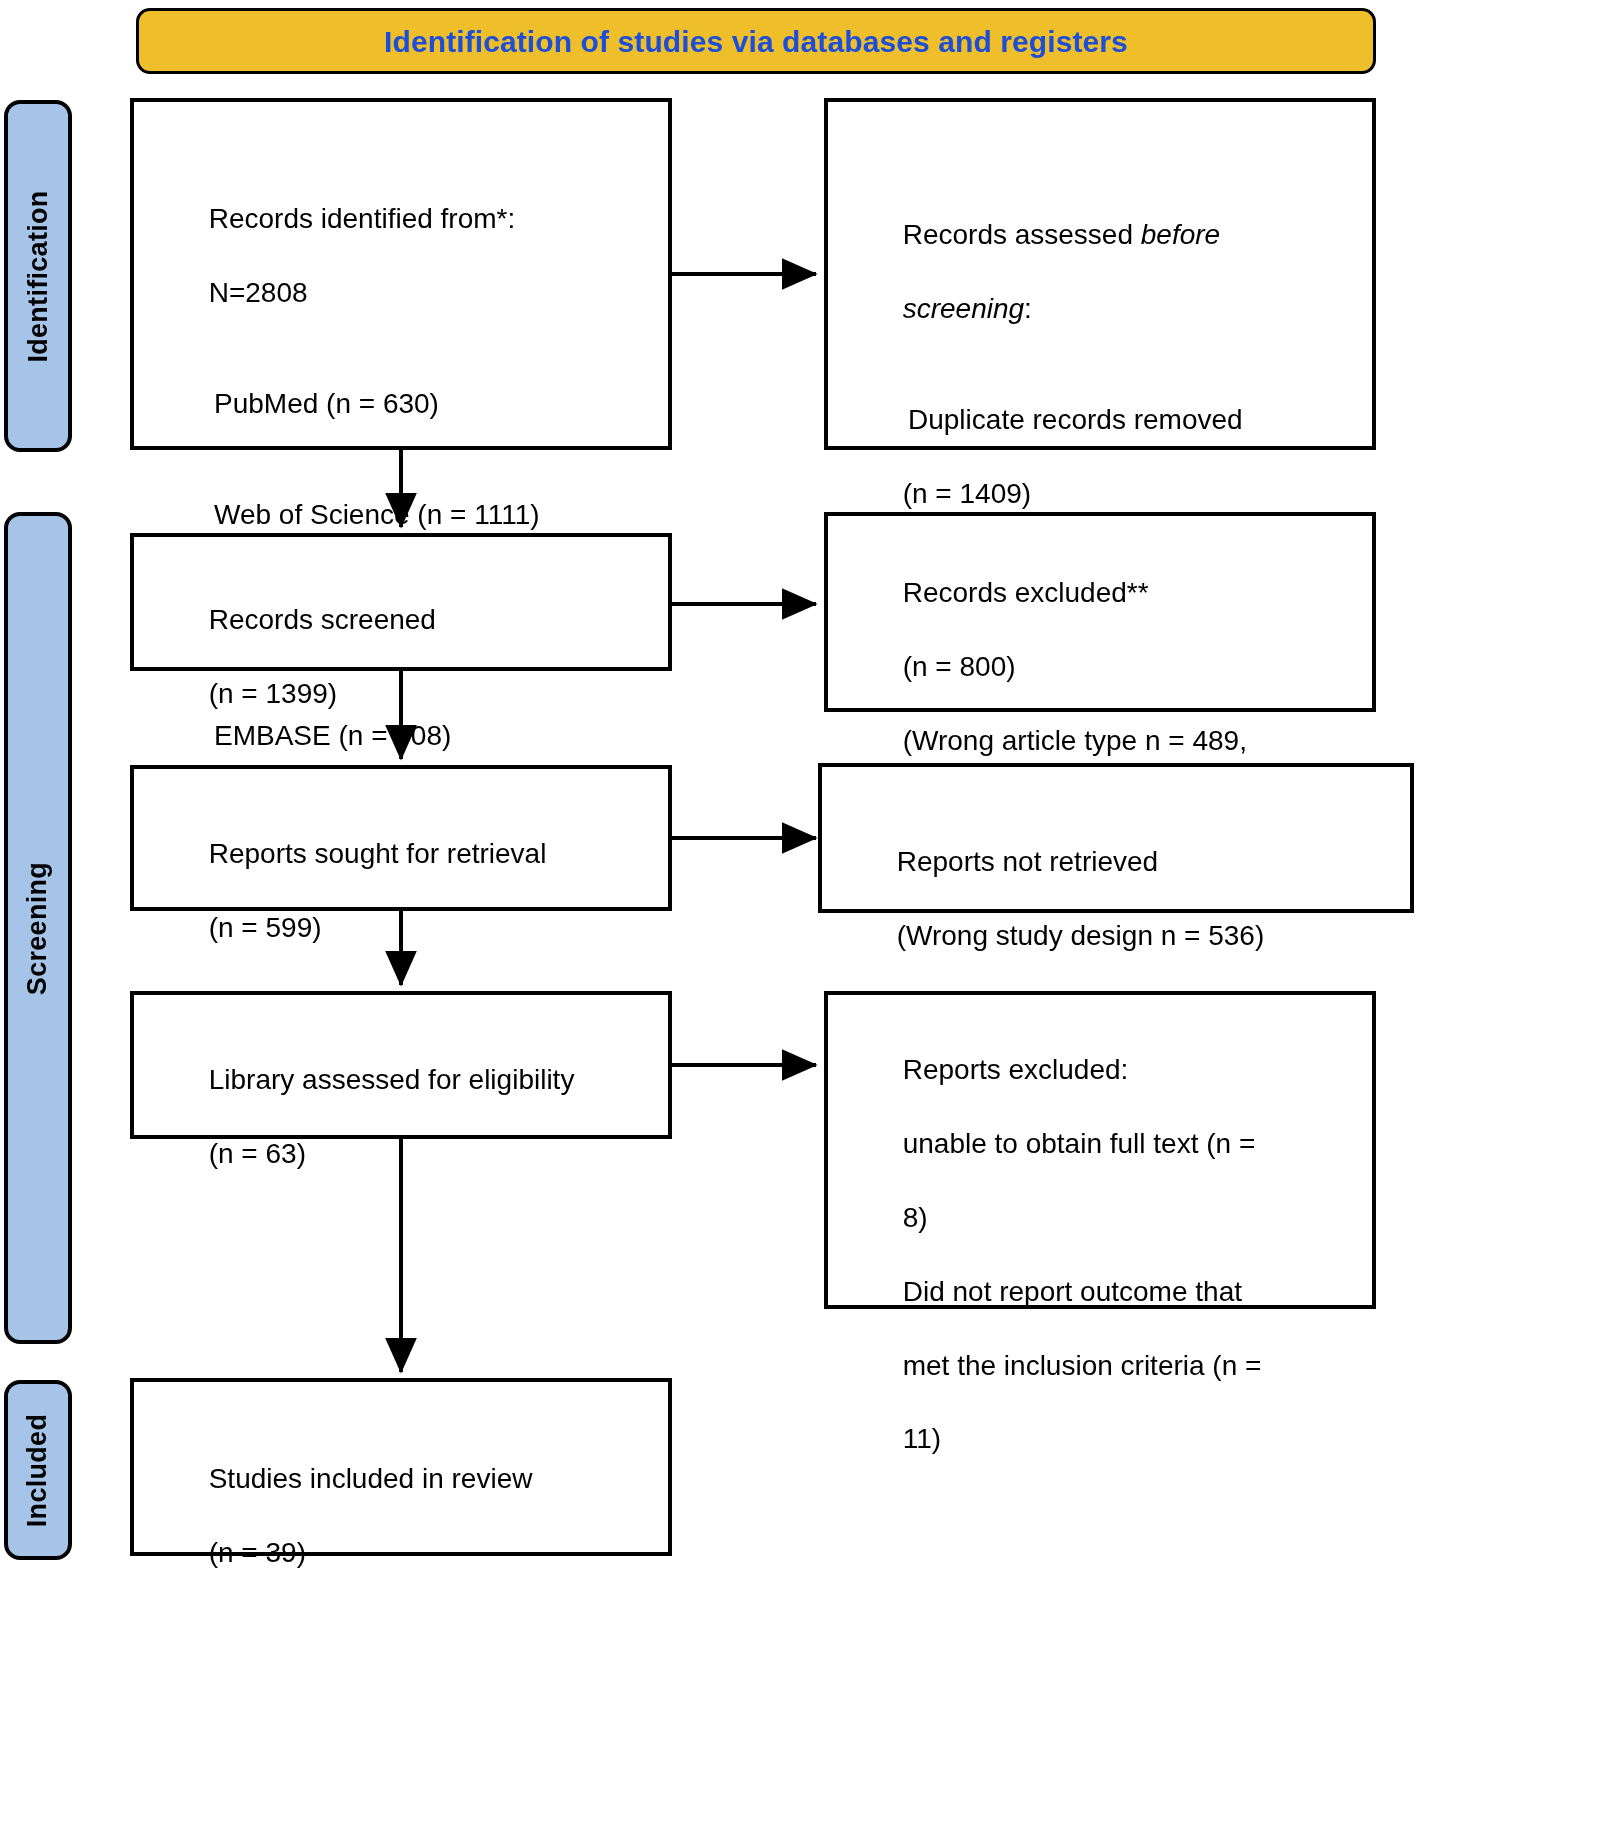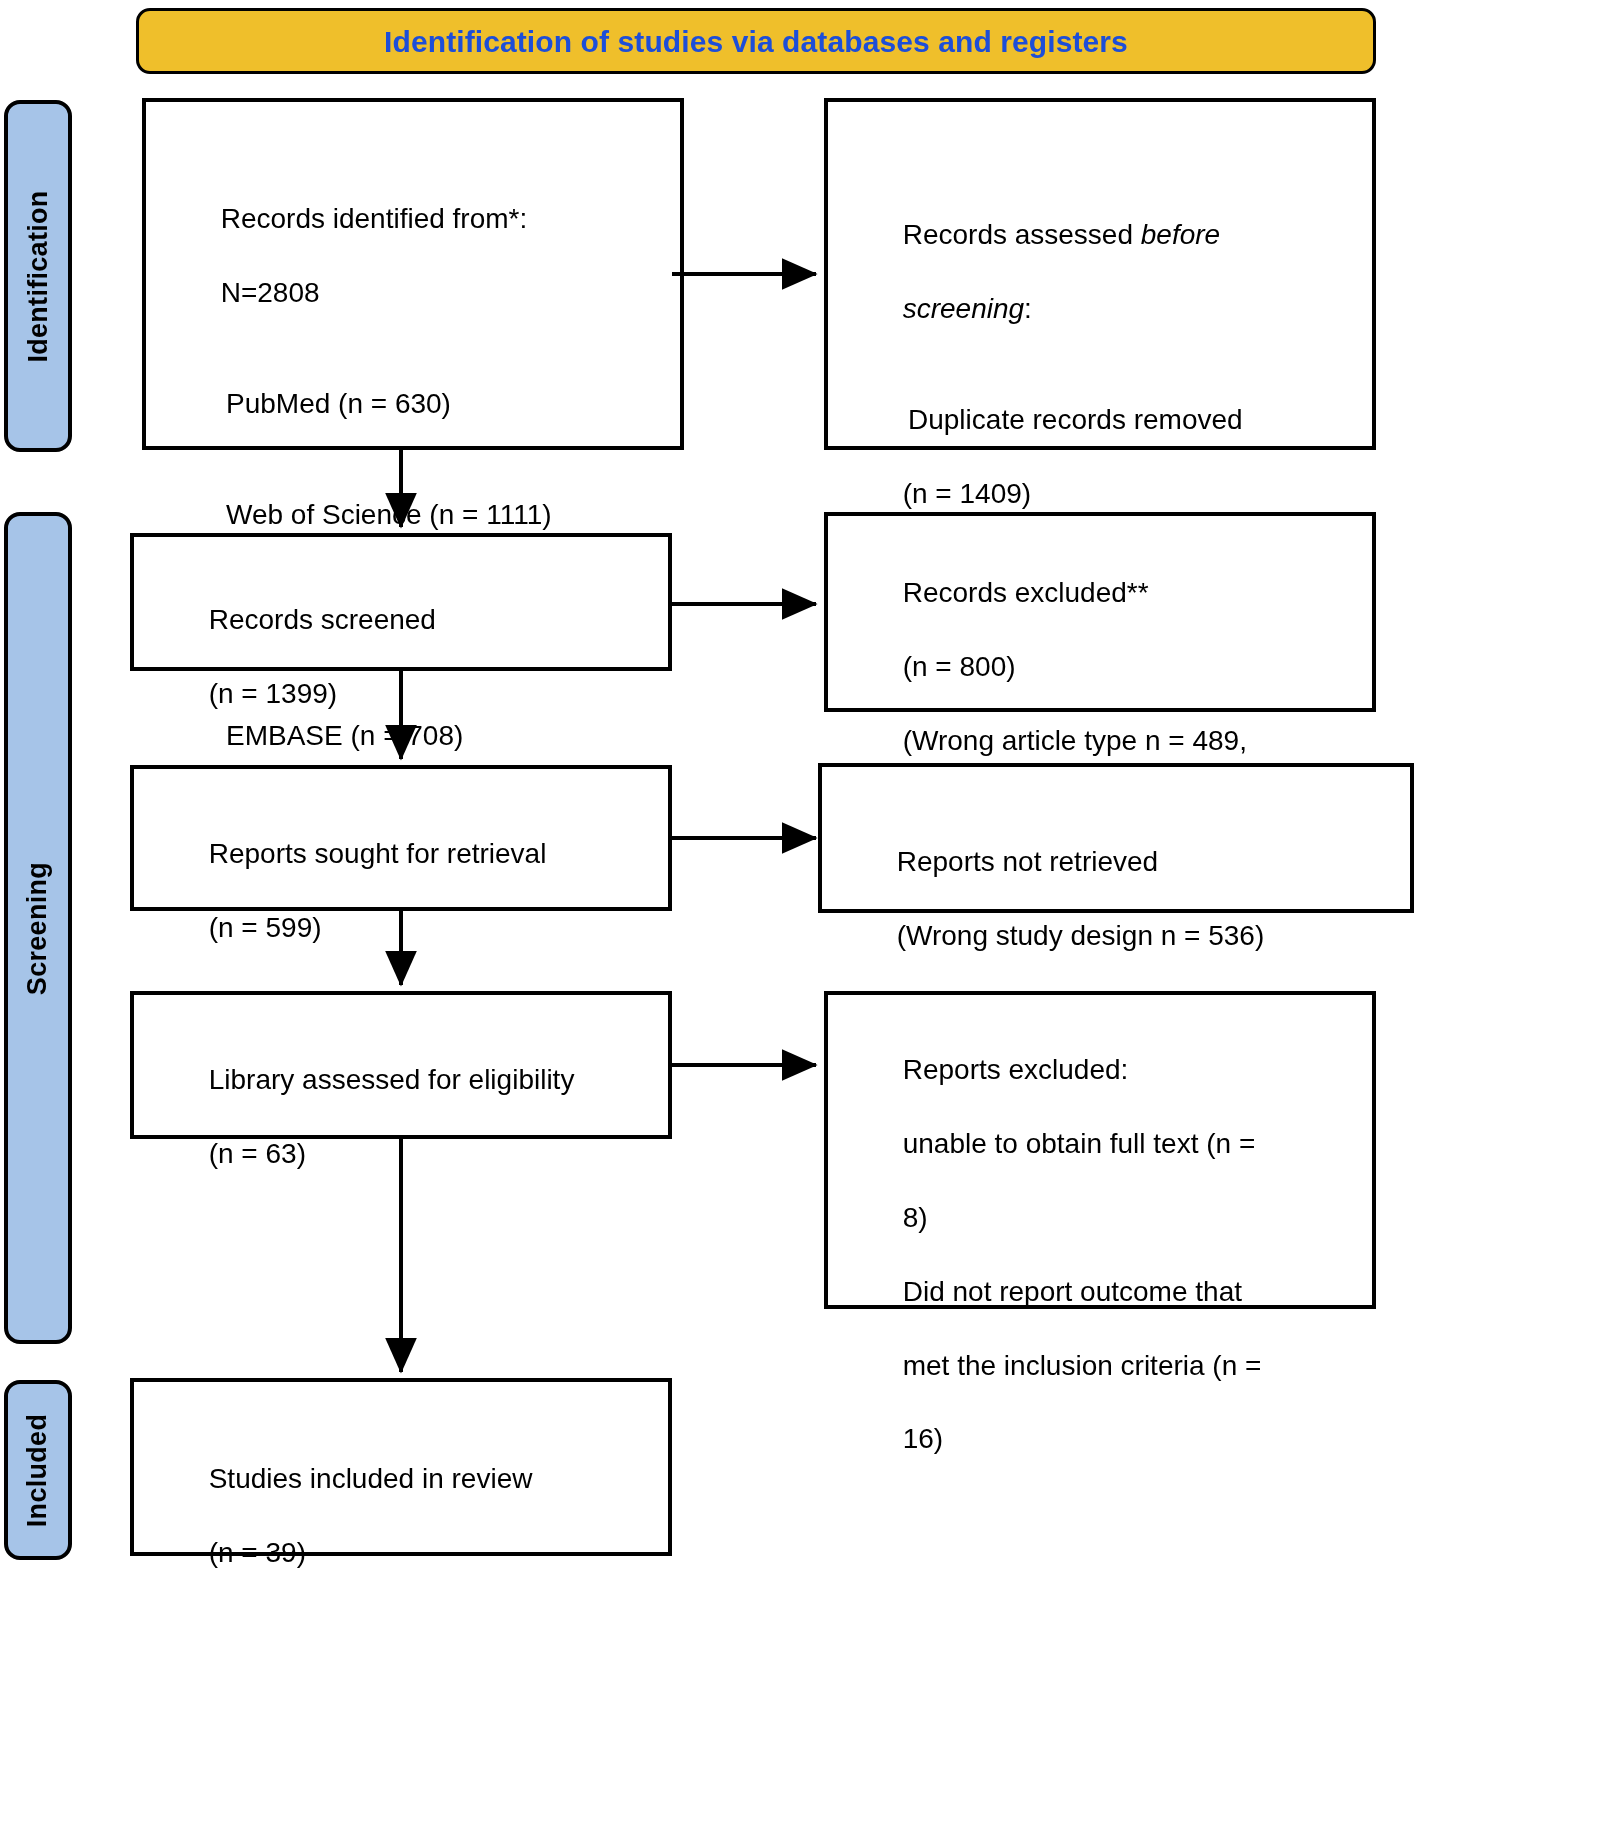--- a/index.html
+++ b/index.html
@@ -81,21 +81,21 @@
     right: 14px;
     font-size: 28px;
     line-height: 1.32;
     color: #000000;
     white-space: pre-wrap;
   }
   .indent1 { padding-left: 52px; display: block; }
   .ital { font-style: italic; }
 
   
-  #box-identified   { left: 142px;  top: 98px;  width: 542px; height: 352px; }
+  #box-identified   { left: 130px;  top: 98px;  width: 542px; height: 352px; }
   #box-identified .body { top: 62px; }
   #box-removed      { left: 824px;  top: 98px;  width: 552px; height: 352px; }
   #box-removed .body { top: 78px; }
 
   
   #box-screened     { left: 130px;  top: 533px; width: 542px; height: 138px; }
   #box-screened .body { top: 28px; }
   #box-excluded     { left: 824px;  top: 512px; width: 552px; height: 200px; }
   #box-excluded .body { top: 22px; }
 
@@ -198,21 +198,21 @@
     </div>
   </div>
 
   <div class="flow-box" id="box-repexcluded">
     <div class="body">
       <span>Reports excluded:</span><br>
       <span>unable to obtain full text (n =</span><br>
       <span>8)</span><br>
       <span>Did not report outcome that</span><br>
       <span>met the inclusion criteria (n =</span><br>
-      <span>16)</span>
+      <span>11)</span>
     </div>
   </div>
 
   <div class="flow-box" id="box-included">
     <div class="body">
       <span>Studies included in review</span><br>
       <span>(n = 39)</span>
     </div>
   </div>
 

